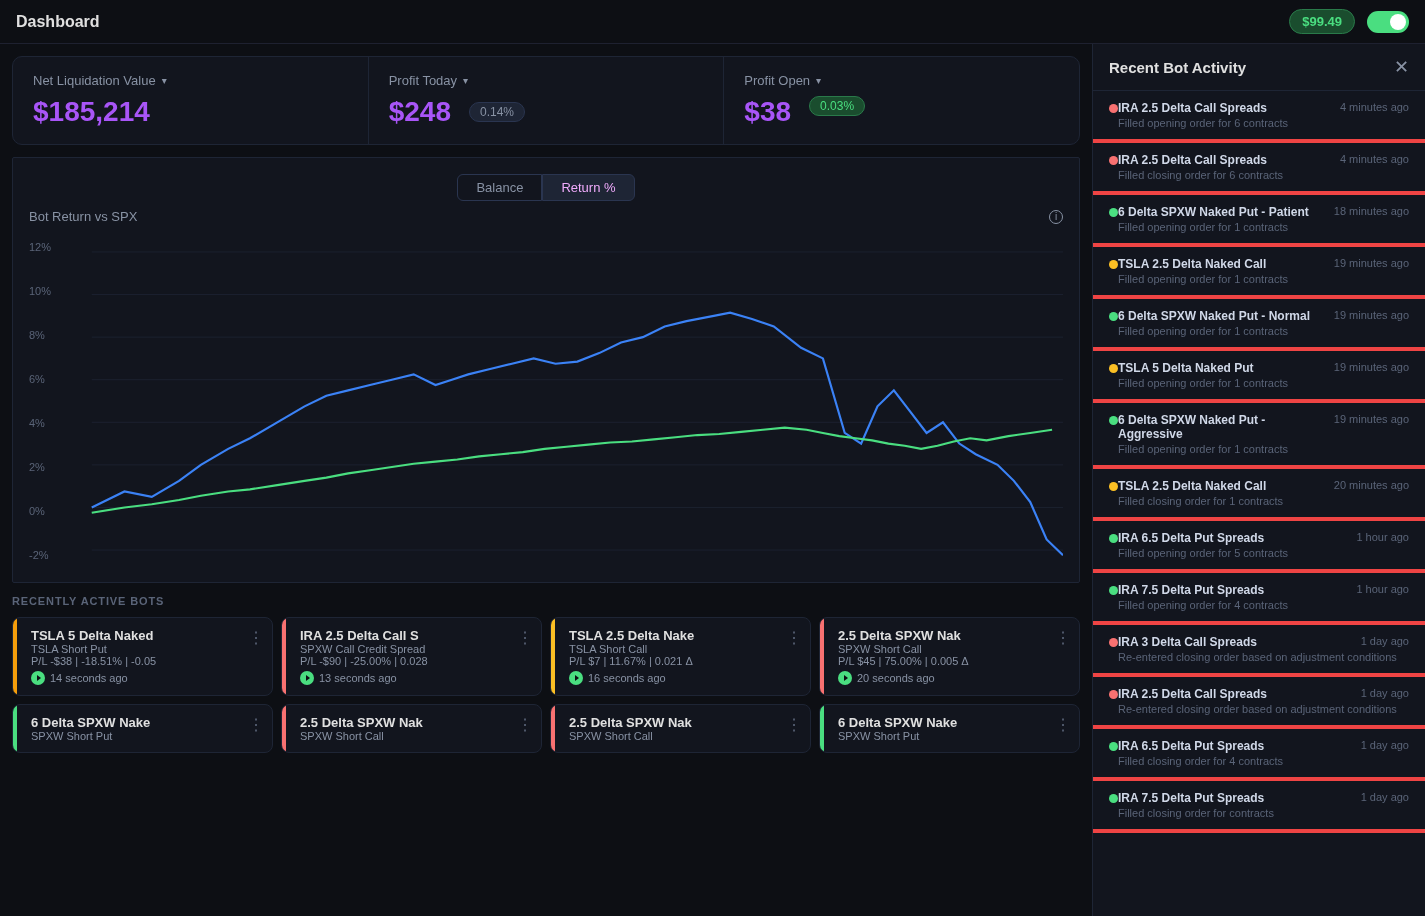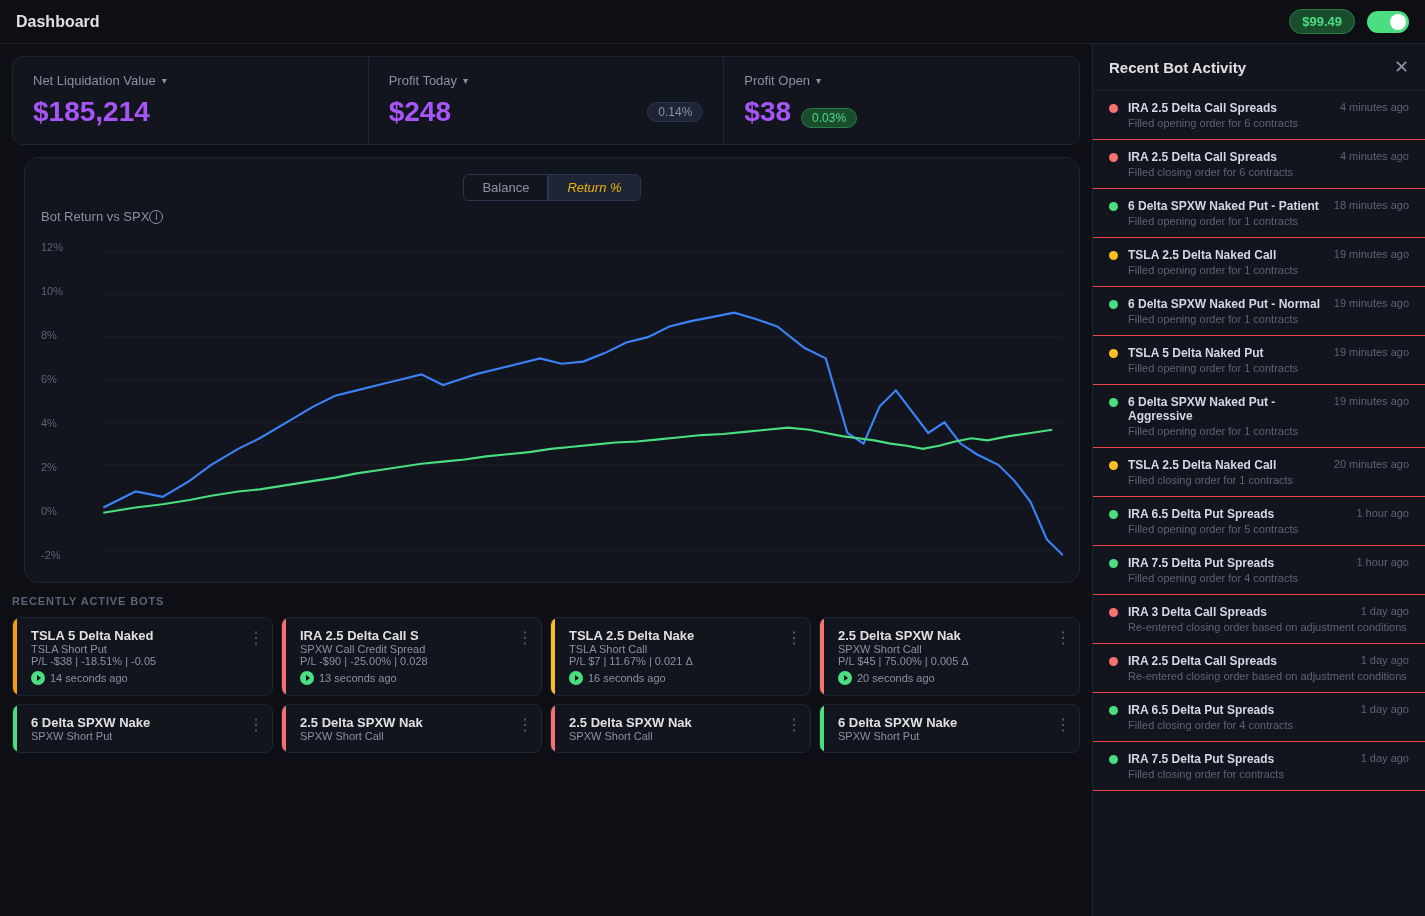--- a/index.html
+++ b/index.html
@@ -123,49 +123,48 @@
     .stat-badge-green {
       background: #1a4d2e;
       border-color: #2a7a4a;
       color: #4ade80;
     }
 
     
     .chart-section {
       background: #12151e;
       border: 1px solid #1e2535;
-      border-radius: 14px;
+      border-radius: 2px;
       padding: 16px;
-      margin-left: 12px;
     }
     .chart-controls {
       display: flex;
       justify-content: center;
       gap: 0;
       margin-bottom: 8px;
     }
     .chart-btn {
       padding: 5px 18px;
       border: 1px solid #2a3550;
       background: transparent;
       color: #8892a4;
       cursor: pointer;
       font-size: 13px;
     }
     .chart-btn:first-child { border-radius: 6px 0 0 6px; }
-    .chart-btn:last-child { border-radius: 0 6px 6px 0; background: #1e2535; color: #eab308; font-style: italic; }
+    .chart-btn:last-child { border-radius: 0 6px 6px 0; background: #1e2535; color: #f0abfc; }
     .chart-title {
       text-align: center;
       color: #8892a4;
       font-size: 13px;
       margin-bottom: 12px;
       display: flex;
       align-items: center;
-      justify-content: flex-start;
-      gap: 0;
+      justify-content: space-between;
+      gap: 16px;
     }
     .info-icon {
       width: 14px;
       height: 14px;
       border: 1px solid #8892a4;
       border-radius: 50%;
       display: inline-flex;
       align-items: center;
       justify-content: center;
       font-size: 10px;
@@ -317,23 +316,22 @@
       font-size: 18px;
       line-height: 1;
     }
     .activity-list {
       flex: 1;
       overflow-y: auto;
       padding: 0;
     }
     .activity-item {
       display: flex;
-      gap: 10px;
       padding: 10px 16px;
-      border-bottom: 1px solid #ef4444;
+      border-bottom: 4px solid #ef4444;
     }
     .activity-dot {
       width: 9px;
       height: 9px;
       border-radius: 50%;
       flex-shrink: 0;
       margin-top: 3px;
     }
     .dot-green { background: #4ade80; }
     .dot-red { background: #f87171; }
@@ -389,31 +387,31 @@
           <span>Net Liquidation Value</span>
           <span class="chevron-icon">▾</span>
         </div>
         <div class="stat-value">$185,214</div>
       </div>
       <div class="stat-card">
         <div class="stat-label">
           <span>Profit Today</span>
           <span class="chevron-icon">▾</span>
         </div>
-        <div style="display:flex; align-items:center; gap:8px;justify-content:space-between;">
+        <div style="display:flex; align-items:center; gap:8px;">
           <div class="stat-value">$248</div>
           <span class="stat-badge">0.14%</span>
         </div>
       </div>
       <div class="stat-card">
         <div class="stat-label">
           <span>Profit Open</span>
           <span class="chevron-icon">▾</span>
         </div>
-        <div style="display:flex; align-items:flex-end; ">
+        <div style="display:flex; align-items:flex-start; gap:8px;">
           <div class="stat-value">$38</div>
           <span class="stat-badge stat-badge-green">0.03%</span>
         </div>
       </div>
     </div>
 
     <div class="chart-section">
       <div class="chart-controls">
         <button class="chart-btn">Balance</button>
         <button class="chart-btn">Return %</button>

